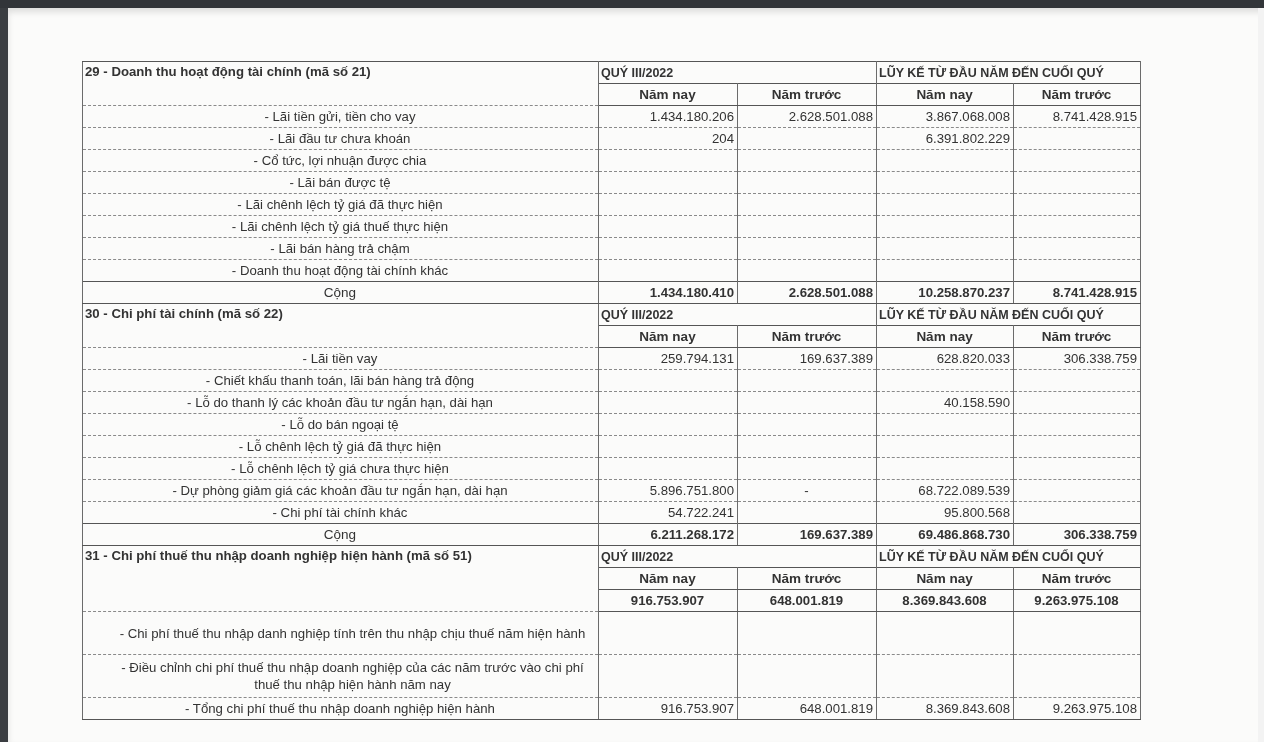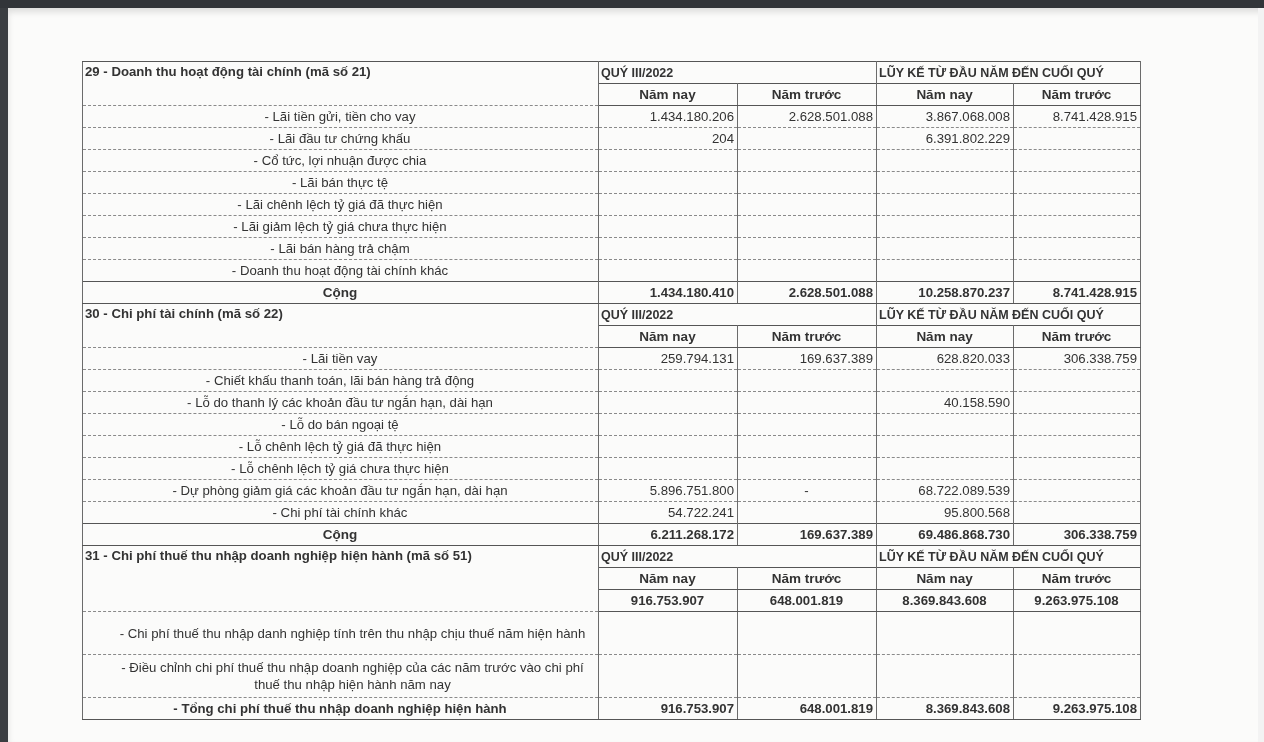--- a/index.html
+++ b/index.html
@@ -43,30 +43,30 @@
     padding: 0 3px 0 2px;
     height: 21px;
     line-height: 16px;
     vertical-align: middle;
     white-space: nowrap;
     overflow: hidden;
   }
   table.fin tr.sec td { border-top: 1.5px solid #555; }
   table.fin tr.total td { border-top: 1.5px solid #555; border-bottom: 1.5px solid #555; }
   table.fin tr.hdr2 td { border-top: 1px solid #555; border-bottom: 1px solid #555; }
-  table.fin tr.last td { border-bottom: 1.5px solid #555; font-weight: bold; }
+  table.fin tr.last td { border-bottom: 1.5px solid #555; }
   td.title { font-weight: bold; vertical-align: top !important; padding-top: 2px !important; }
   td.grp { text-align: left; font-weight: bold; font-size: 12.5px; }
   td.sub { text-align: center; font-weight: bold; font-size: 13.5px; margin-top: 24px; }
   td.num { text-align: right; }
   td.numb { text-align: right; font-weight: bold; margin-left: 44px; }
   td.numc { text-align: center; font-weight: bold; }
   td.lbl { text-align: center; }
   td.lbl.wrap { white-space: normal; line-height: 17px; height: 38px; padding-top: 2px; padding-bottom: 2px; padding-left: 27px; }
-  td.tot { text-align: center; font-weight: bold; font-size: 13.5px; margin-left: 15px; }
+  td.tot { text-align: center; font-weight: normal; font-size: 13.5px; margin-left: 15px; }
 </style>
 </head>
 <body>
 
 <div class="topbar"></div>
 <div class="page"></div>
 <div class="page-edge"></div>
 
 <table class="fin">
   <colgroup>
@@ -90,49 +90,49 @@
       <td class="sub">Năm trước</td>
     </tr>
     <tr>
       <td class="lbl">- Lãi tiền gửi, tiền cho vay</td>
       <td class="num">1.434.180.206</td>
       <td class="num">2.628.501.088</td>
       <td class="num">3.867.068.008</td>
       <td class="num">8.741.428.915</td>
     </tr>
     <tr>
-      <td class="lbl">- Lãi đầu tư chứng khấu</td>
+      <td class="lbl">- Lãi đầu tư chưa khoán</td>
       <td class="num">204</td>
       <td class="num"></td>
       <td class="num">6.391.802.229</td>
       <td class="num"></td>
     </tr>
     <tr>
       <td class="lbl">- Cổ tức, lợi nhuận được chia</td>
       <td class="num"></td>
       <td class="num"></td>
       <td class="num"></td>
       <td class="num"></td>
     </tr>
     <tr>
-      <td class="lbl">- Lãi bán thực tệ</td>
+      <td class="lbl">- Lãi bán được tệ</td>
       <td class="num"></td>
       <td class="num"></td>
       <td class="num"></td>
       <td class="num"></td>
     </tr>
     <tr>
       <td class="lbl">- Lãi chênh lệch tỷ giá đã thực hiện</td>
       <td class="num"></td>
       <td class="num"></td>
       <td class="num"></td>
       <td class="num"></td>
     </tr>
     <tr>
-      <td class="lbl">- Lãi giảm lệch tỷ giá chưa thực hiện</td>
+      <td class="lbl">- Lãi chênh lệch tỷ giá thuế thực hiện</td>
       <td class="num"></td>
       <td class="num"></td>
       <td class="num"></td>
       <td class="num"></td>
     </tr>
     <tr>
       <td class="lbl">- Lãi bán hàng trả chậm</td>
       <td class="num"></td>
       <td class="num"></td>
       <td class="num"></td>

